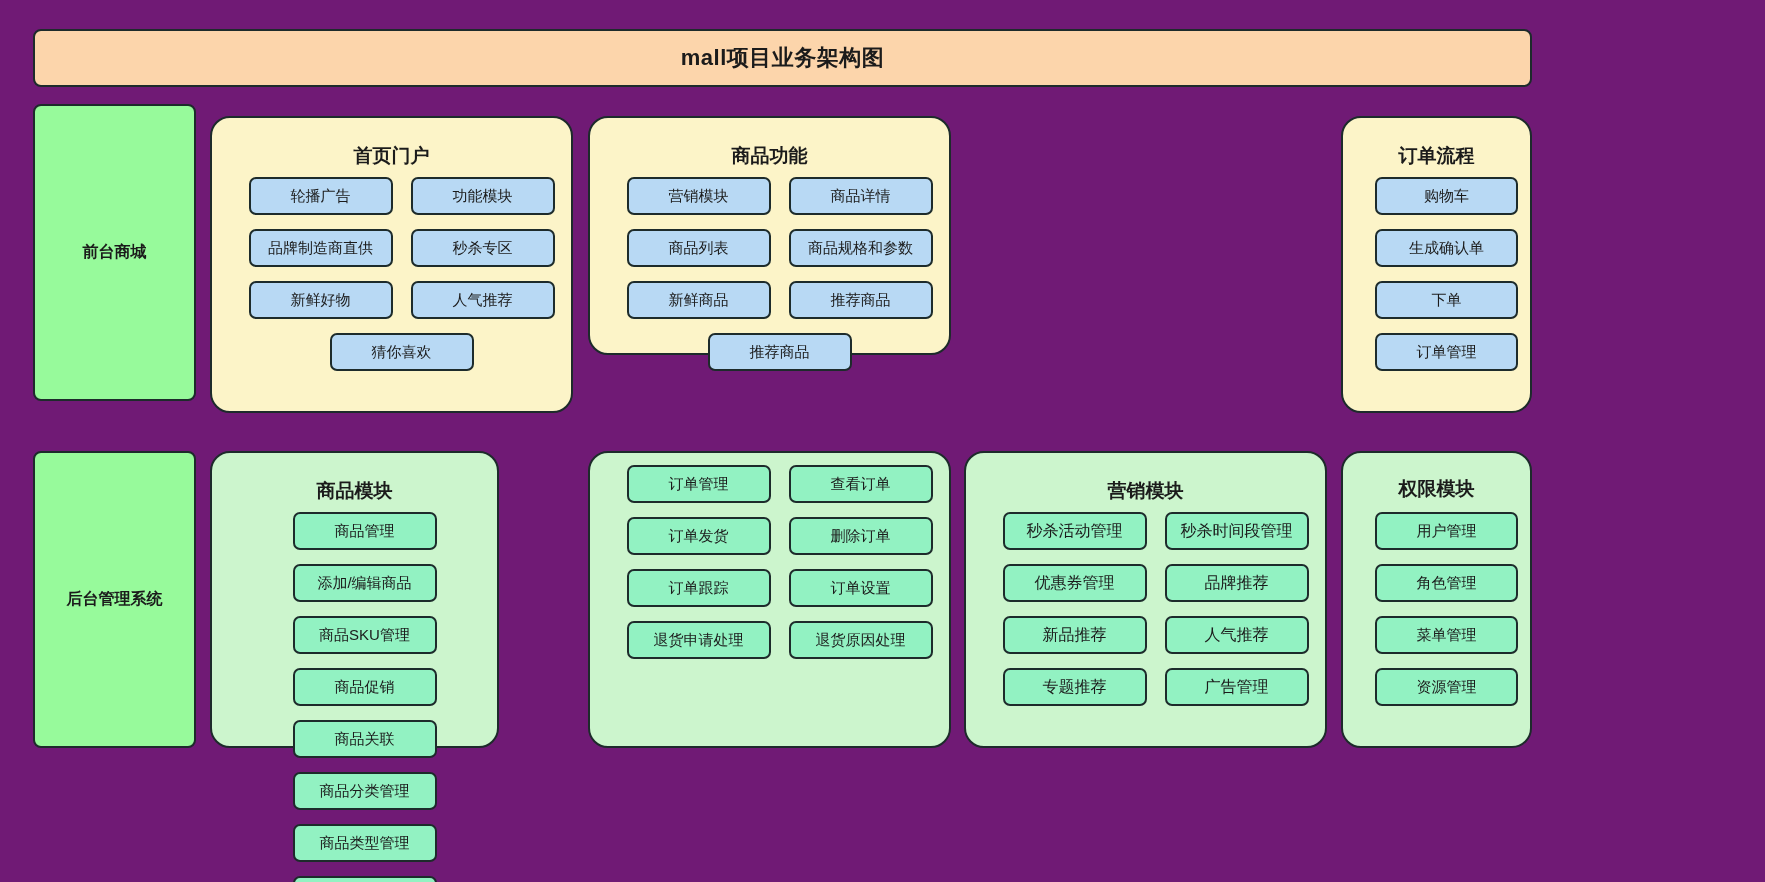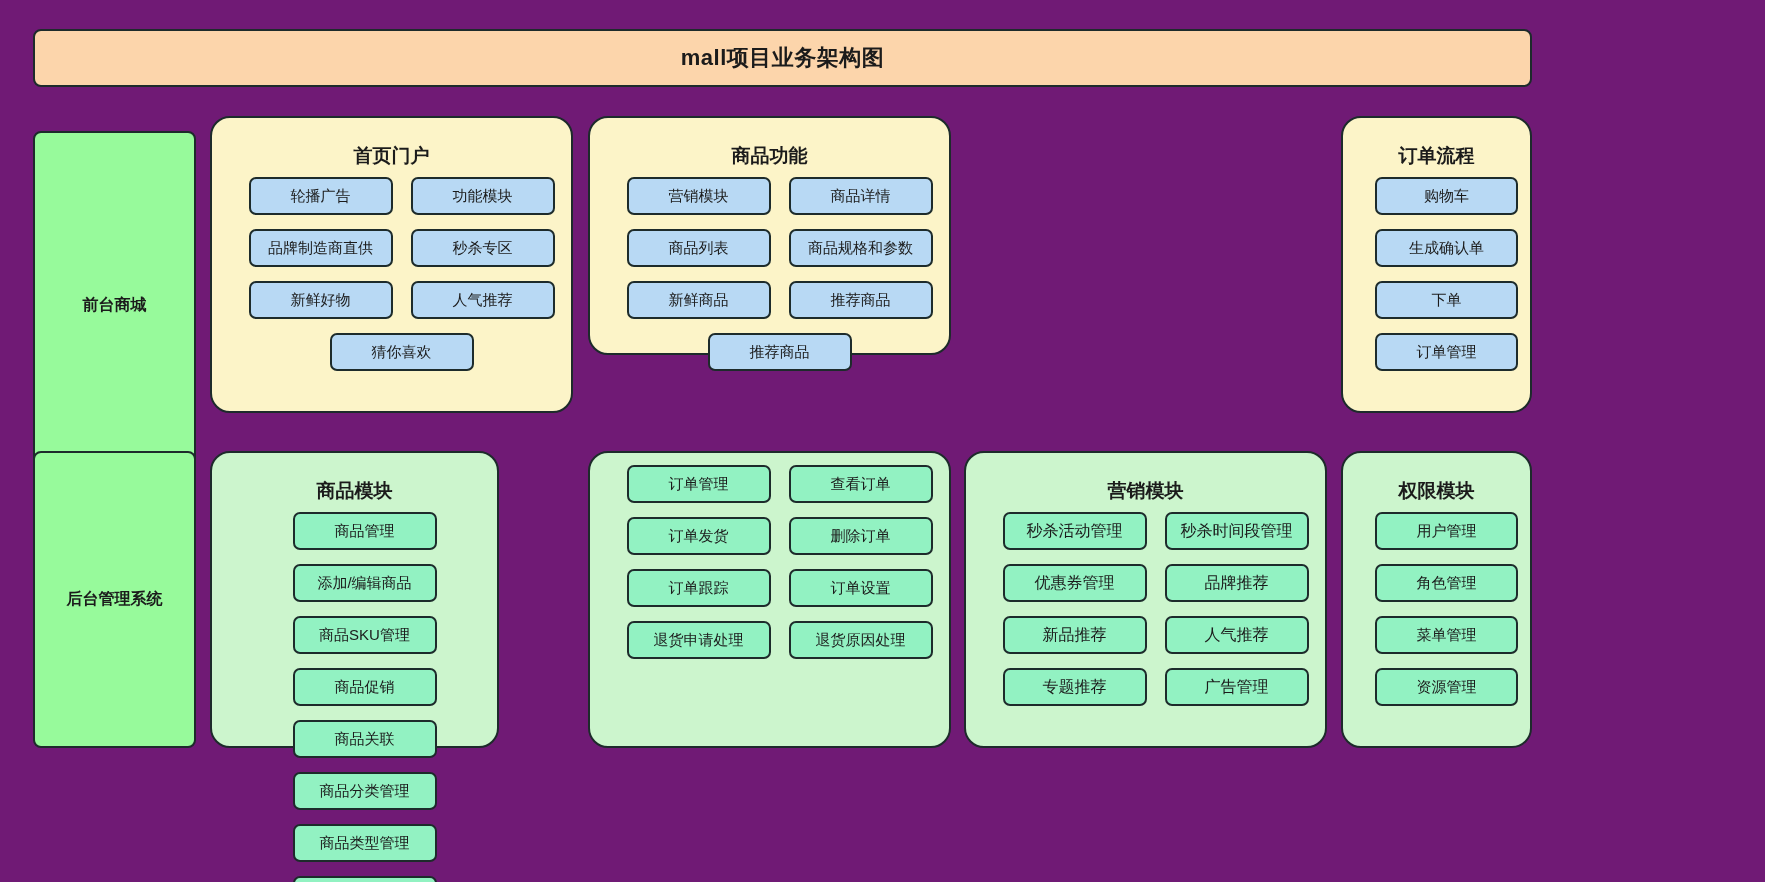--- a/index.html
+++ b/index.html
@@ -41,21 +41,21 @@
     background: #97fa9b;
     border: 2.5px solid #1d2b2b;
     border-radius: 8px;
     display: flex;
     align-items: center;
     justify-content: center;
     font-size: 16px;
     font-weight: bold;
     color: #1b1b1b;
   }
-  .tier-label.t0 { top: 131px;  height: 349px; }
+  .tier-label.t0 { top: 104px;  height: 297px; }
   .tier-label.t1 { top: 451px;  height: 297px; }
 
   
   .panel {
     position: absolute;
     border: 2.5px solid #1d2b2b;
     border-radius: 20px;
     padding-top: 12px;
   }
   .panel.front { background: #fcf4c8; }
@@ -99,21 +99,21 @@
 
   
   #panel-home      { left: 210px;  top: 116px; width: 363px; height: 297px; }
   #panel-product   { left: 588px;  top: 116px; width: 363px; height: 239px; }
   #panel-mine      { left: 964px;  top: 116px; width: 363px; height: 297px; }
   #panel-order     { left: 1341px; top: 116px; width: 191px; height: 297px; }
 
   #panel-goods-mod { left: 210px;  top: 451px; width: 289px; height: 297px; }
   #panel-order-mod { left: 588px;  top: 451px; width: 363px; height: 297px; }
   #panel-mkt-mod   { left: 964px;  top: 451px; width: 363px; height: 297px; }
-  #panel-auth-mod  { left: 1341px; top: 451px; width: 191px; height: 297px; }
+  #panel-auth-mod  { left: 1341px; top: 451px; width: 191px; height: 297px; font-family: Liberation Mono, monospace; }
 
   #panel-order .panel-grid,
   #panel-auth-mod .panel-grid { gap: 14px 12px; padding: 0 12px; align-items: flex-end; }
   #panel-order .node,
   #panel-auth-mod .node { width: 152px; }
 
   #panel-mkt-mod .node { width: 144px; font-size: 16px; }
   #panel-order-mod .node { width: 144px; }
   #panel-goods-mod .node { width: 144px; }
   #panel-product .node { width: 144px; }

